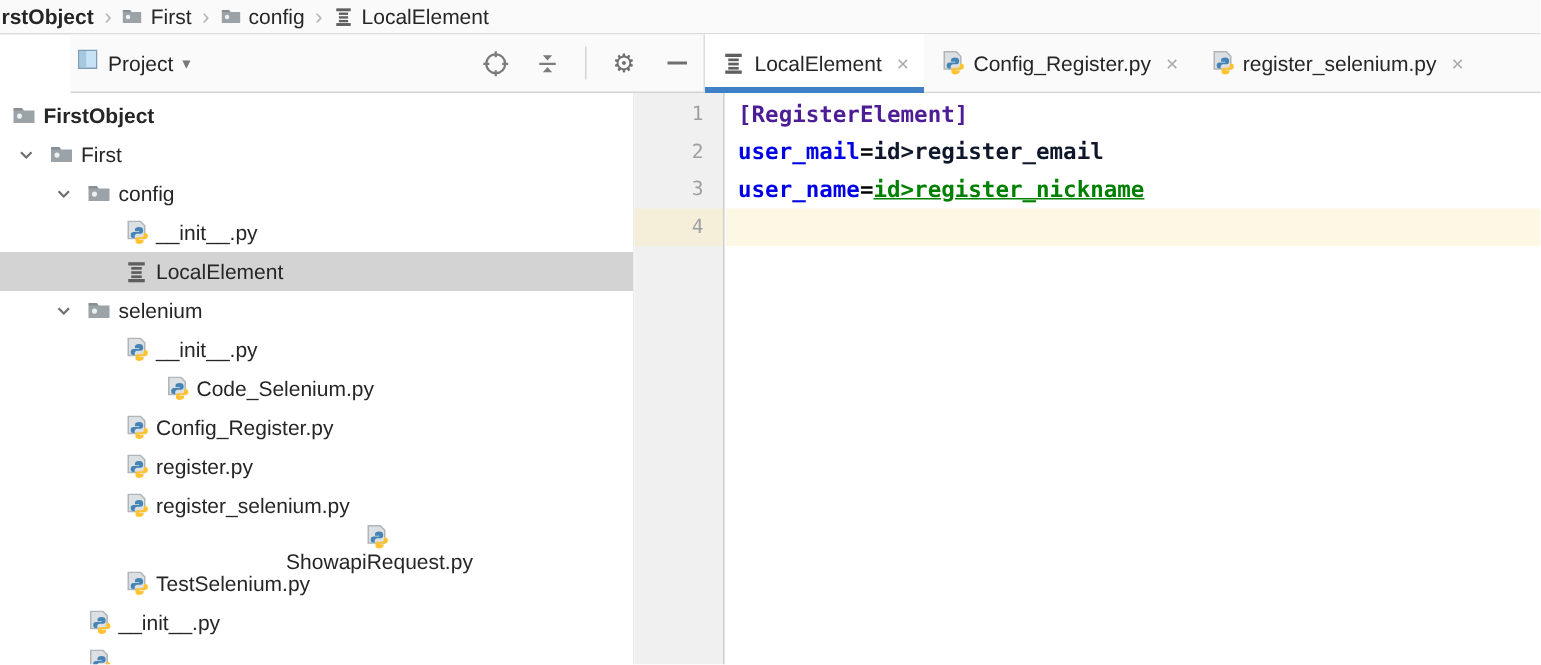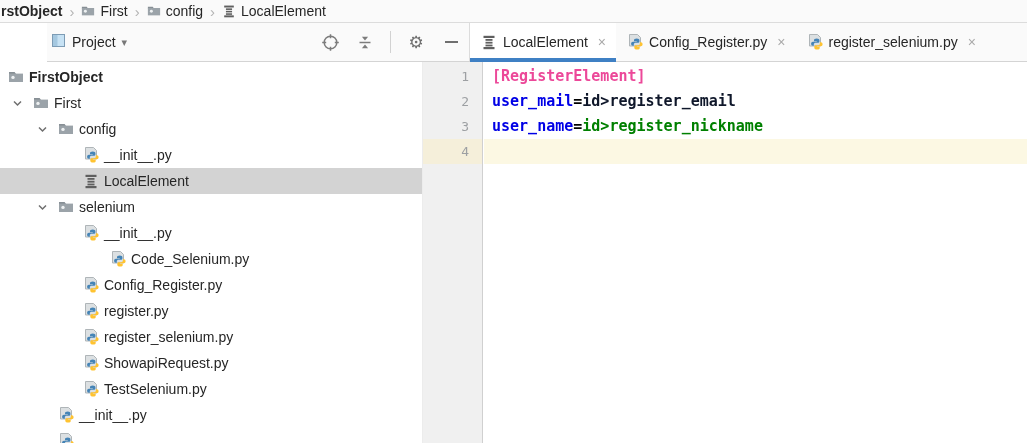--- a/index.html
+++ b/index.html
@@ -304,21 +304,21 @@
         <div class="tree-row" style="top: 262px; padding-left: 83px;">
           <span class="ticon">
             <svg width="16" height="16" viewBox="0 0 16 16">
               <path d="M2.5 .5h8l3 3V12h-11z" fill="#dce0e2" stroke="#afb5b8"></path>
               <path fill="#4584b6" d="M9.8 4.4c-2 0-2.8.8-2.8 1.7v1.1h2.8v.5H5.9c-1 0-1.8.7-1.8 2 0 1.3.7 2 1.7 2h1v-1.3c0-.9.8-1.6 1.8-1.6h2.2c.9 0 1.6-.7 1.6-1.6v-1c0-1-.9-1.8-2.6-1.8z"></path>
               <path fill="#ffc331" d="M9.9 15.6c2 0 2.8-.8 2.8-1.7v-1.1H9.9v-.5h3.9c1 0 1.8-.7 1.8-2 0-1.3-.7-2-1.7-2h-1v1.3c0 .9-.8 1.6-1.8 1.6H8.9c-.9 0-1.6.7-1.6 1.6v1c0 1 .9 1.8 2.6 1.8z"></path>
             </svg>
           </span>
           <span class="lbl">register_selenium.py</span>
         </div>
-        <div class="tree-row" style="top: 288px; padding-left: 83px;">
+        <div class="tree-row" style="top: 288px; padding-left: 83px; flex-direction: column;">
           <span class="ticon">
             <svg width="16" height="16" viewBox="0 0 16 16">
               <path d="M2.5 .5h8l3 3V12h-11z" fill="#dce0e2" stroke="#afb5b8"></path>
               <path fill="#4584b6" d="M9.8 4.4c-2 0-2.8.8-2.8 1.7v1.1h2.8v.5H5.9c-1 0-1.8.7-1.8 2 0 1.3.7 2 1.7 2h1v-1.3c0-.9.8-1.6 1.8-1.6h2.2c.9 0 1.6-.7 1.6-1.6v-1c0-1-.9-1.8-2.6-1.8z"></path>
               <path fill="#ffc331" d="M9.9 15.6c2 0 2.8-.8 2.8-1.7v-1.1H9.9v-.5h3.9c1 0 1.8-.7 1.8-2 0-1.3-.7-2-1.7-2h-1v1.3c0 .9-.8 1.6-1.8 1.6H8.9c-.9 0-1.6.7-1.6 1.6v1c0 1 .9 1.8 2.6 1.8z"></path>
             </svg>
           </span>
           <span class="lbl">ShowapiRequest.py</span>
         </div>
         <div class="tree-row" style="top: 314px; padding-left: 83px;">
@@ -352,21 +352,21 @@
         </div>
       </div>
     <div class="editor">
       <div class="gutter" id="gutter">
           <div class="gutter-cell" style="top: 2px;">1</div>
           <div class="gutter-cell" style="top: 27px;">2</div>
           <div class="gutter-cell" style="top: 52px;">3</div>
           <div class="gutter-cell" style="top: 77px; background: rgb(245, 239, 218);">4</div>
         </div>
       <div class="code" id="code">
-          <div class="code-line" style="top: 2px;"><span style="color: #ec4899; text-align: center;">[RegisterElement]</span></div>
+          <div class="code-line" style="top: 2px;"><span style="color: #4c1d95; text-align: center;">[RegisterElement]</span></div>
           <div class="code-line" style="top: 27px;"><span style="color: rgb(0, 0, 230);">user_mail</span><span style="color: rgb(0, 0, 0);">=</span><span style="color: #0f172a;">id&gt;register_email</span></div>
-          <div class="code-line" style="top: 52px;"><span style="color: rgb(0, 0, 230);">user_name</span><span style="color: rgb(0, 0, 0);">=</span><span style="color: rgb(0, 128, 0);">id&gt;register_nickname</span></div>
+          <div class="code-line" style="top: 52px;"><span style="color: rgb(0, 0, 230);">user_name</span><span style="color: rgb(0, 0, 0);">=</span><span style="color: rgb(0, 128, 0); text-decoration: underline;">id&gt;register_nickname</span></div>
           <div class="code-line" style="top: 77px; background: rgb(252, 248, 227);"></div>
         </div>
     </div>
   </div>
 
 </div>
 
 </body></html>

